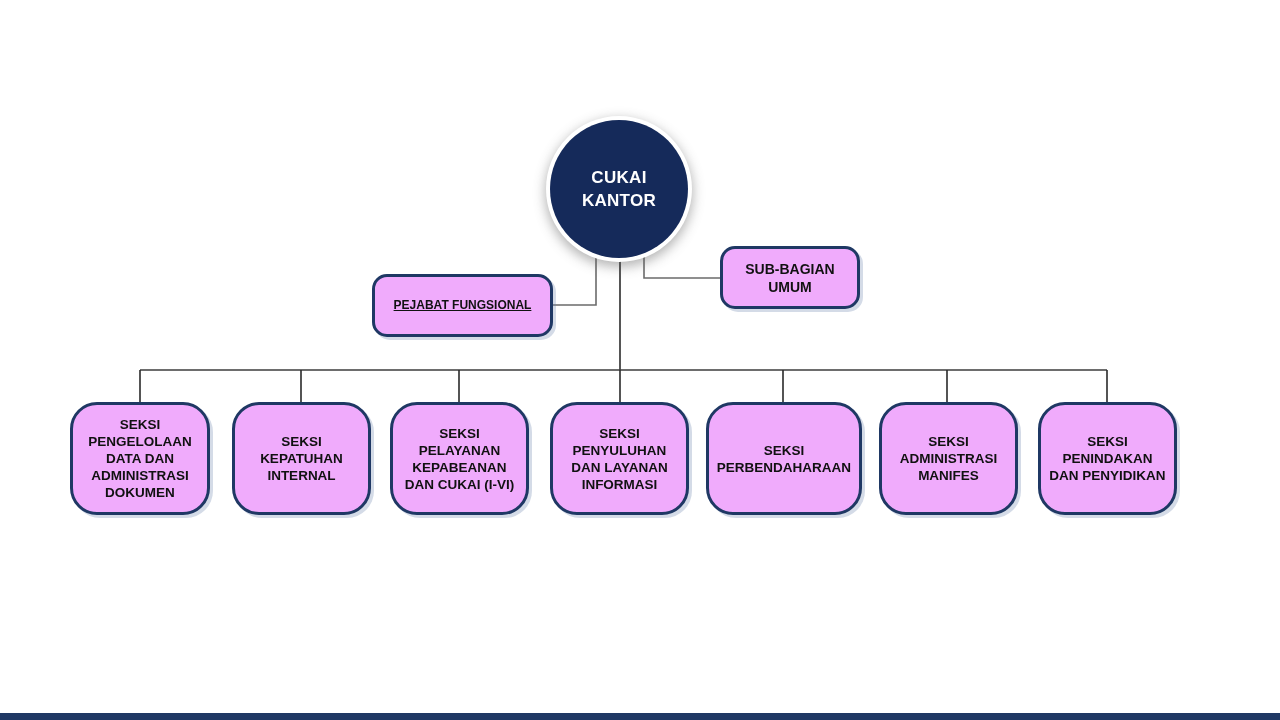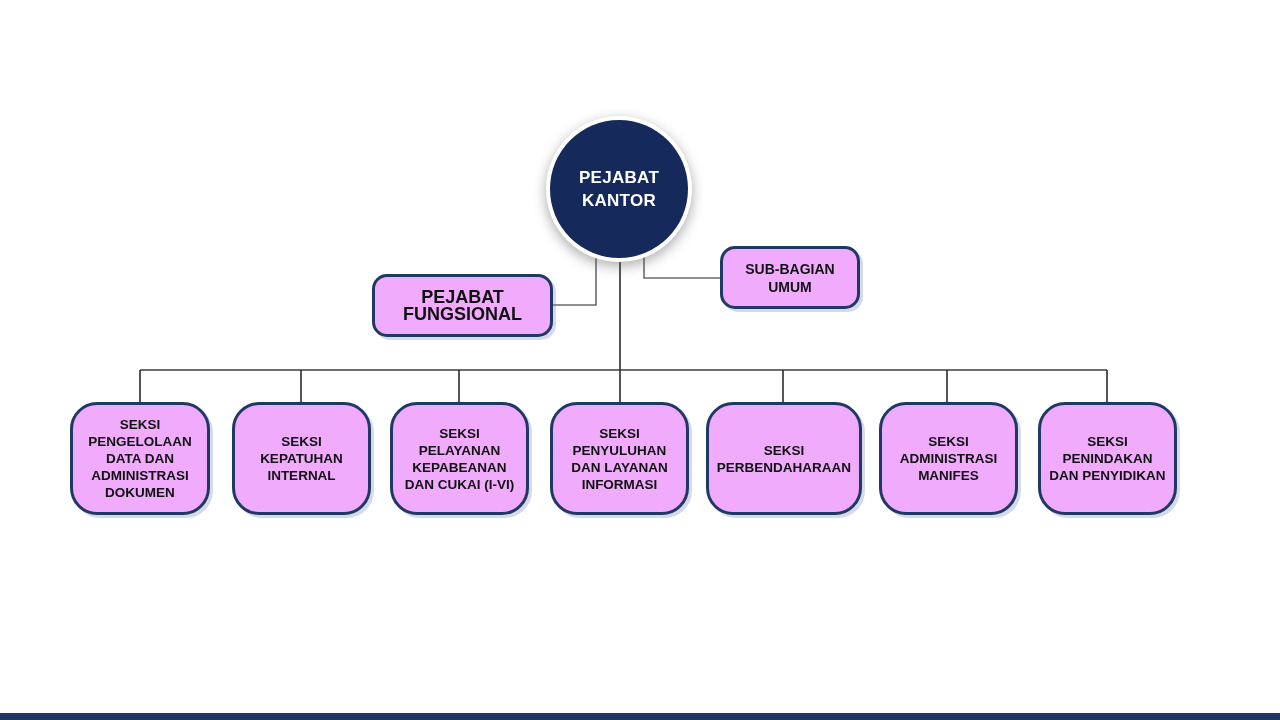--- a/index.html
+++ b/index.html
@@ -21,21 +21,21 @@
     display:flex;align-items:center;justify-content:center;
   }
   .root-circle .node-label{color:#ffffff;font-size:17px;line-height:23px;letter-spacing:.3px;}
 
   .box{
     position:absolute;background:#f0abfc;border:3px solid #1F3864;
     box-sizing:border-box;display:flex;align-items:center;justify-content:center;
     box-shadow:3px 3px 0 rgba(100,125,170,0.28);
   }
   .pejabat{left:372px;top:274px;width:181px;height:63px;border-radius:15px;}
-  .pejabat .node-label{font-size:18px;line-height:17px;}
+  .pejabat .node-label{font-size:12px;line-height:17px;text-decoration:underline;}
   .subbagian{left:720px;top:246px;width:140px;height:63px;border-radius:15px;}
   .subbagian .node-label{font-size:14px;line-height:18px;}
 
   .seksi{top:402px;height:113px;border-radius:27px;}
   .seksi .node-label{font-size:13.5px;line-height:17px;}
   .s1{left:70px;width:140px;}
   .s2{left:232px;width:139px;}
   .s3{left:390px;width:139px;}
   .s4{left:550px;width:139px;}
   .s5{left:706px;width:156px;}
@@ -58,21 +58,21 @@
     <path d="M644,256 V278 H720" fill="none" stroke="#6B6B6B" stroke-width="1.6"></path>
 
     <path d="M620,254 V370" fill="none" stroke="#2B2B2B" stroke-width="1.6"></path>
 
     <path d="M140,370 H1107" fill="none" stroke="#3D3D3D" stroke-width="1.6"></path>
 
     <path d="M140,370 V403 M301,370 V403 M459,370 V403 M620,370 V403 M783,370 V403 M947,370 V403 M1107,370 V403" fill="none" stroke="#2B2B2B" stroke-width="1.6"></path>
   </svg>
 
   <div class="root-circle">
-    <span class="node-label">PEJABAT
+    <span class="node-label">CUKAI
 KANTOR</span>
   </div>
 
   <div class="box pejabat">
     <span class="node-label">PEJABAT FUNGSIONAL</span>
   </div>
 
   <div class="box subbagian">
     <span class="node-label">SUB-BAGIAN
 UMUM</span>

